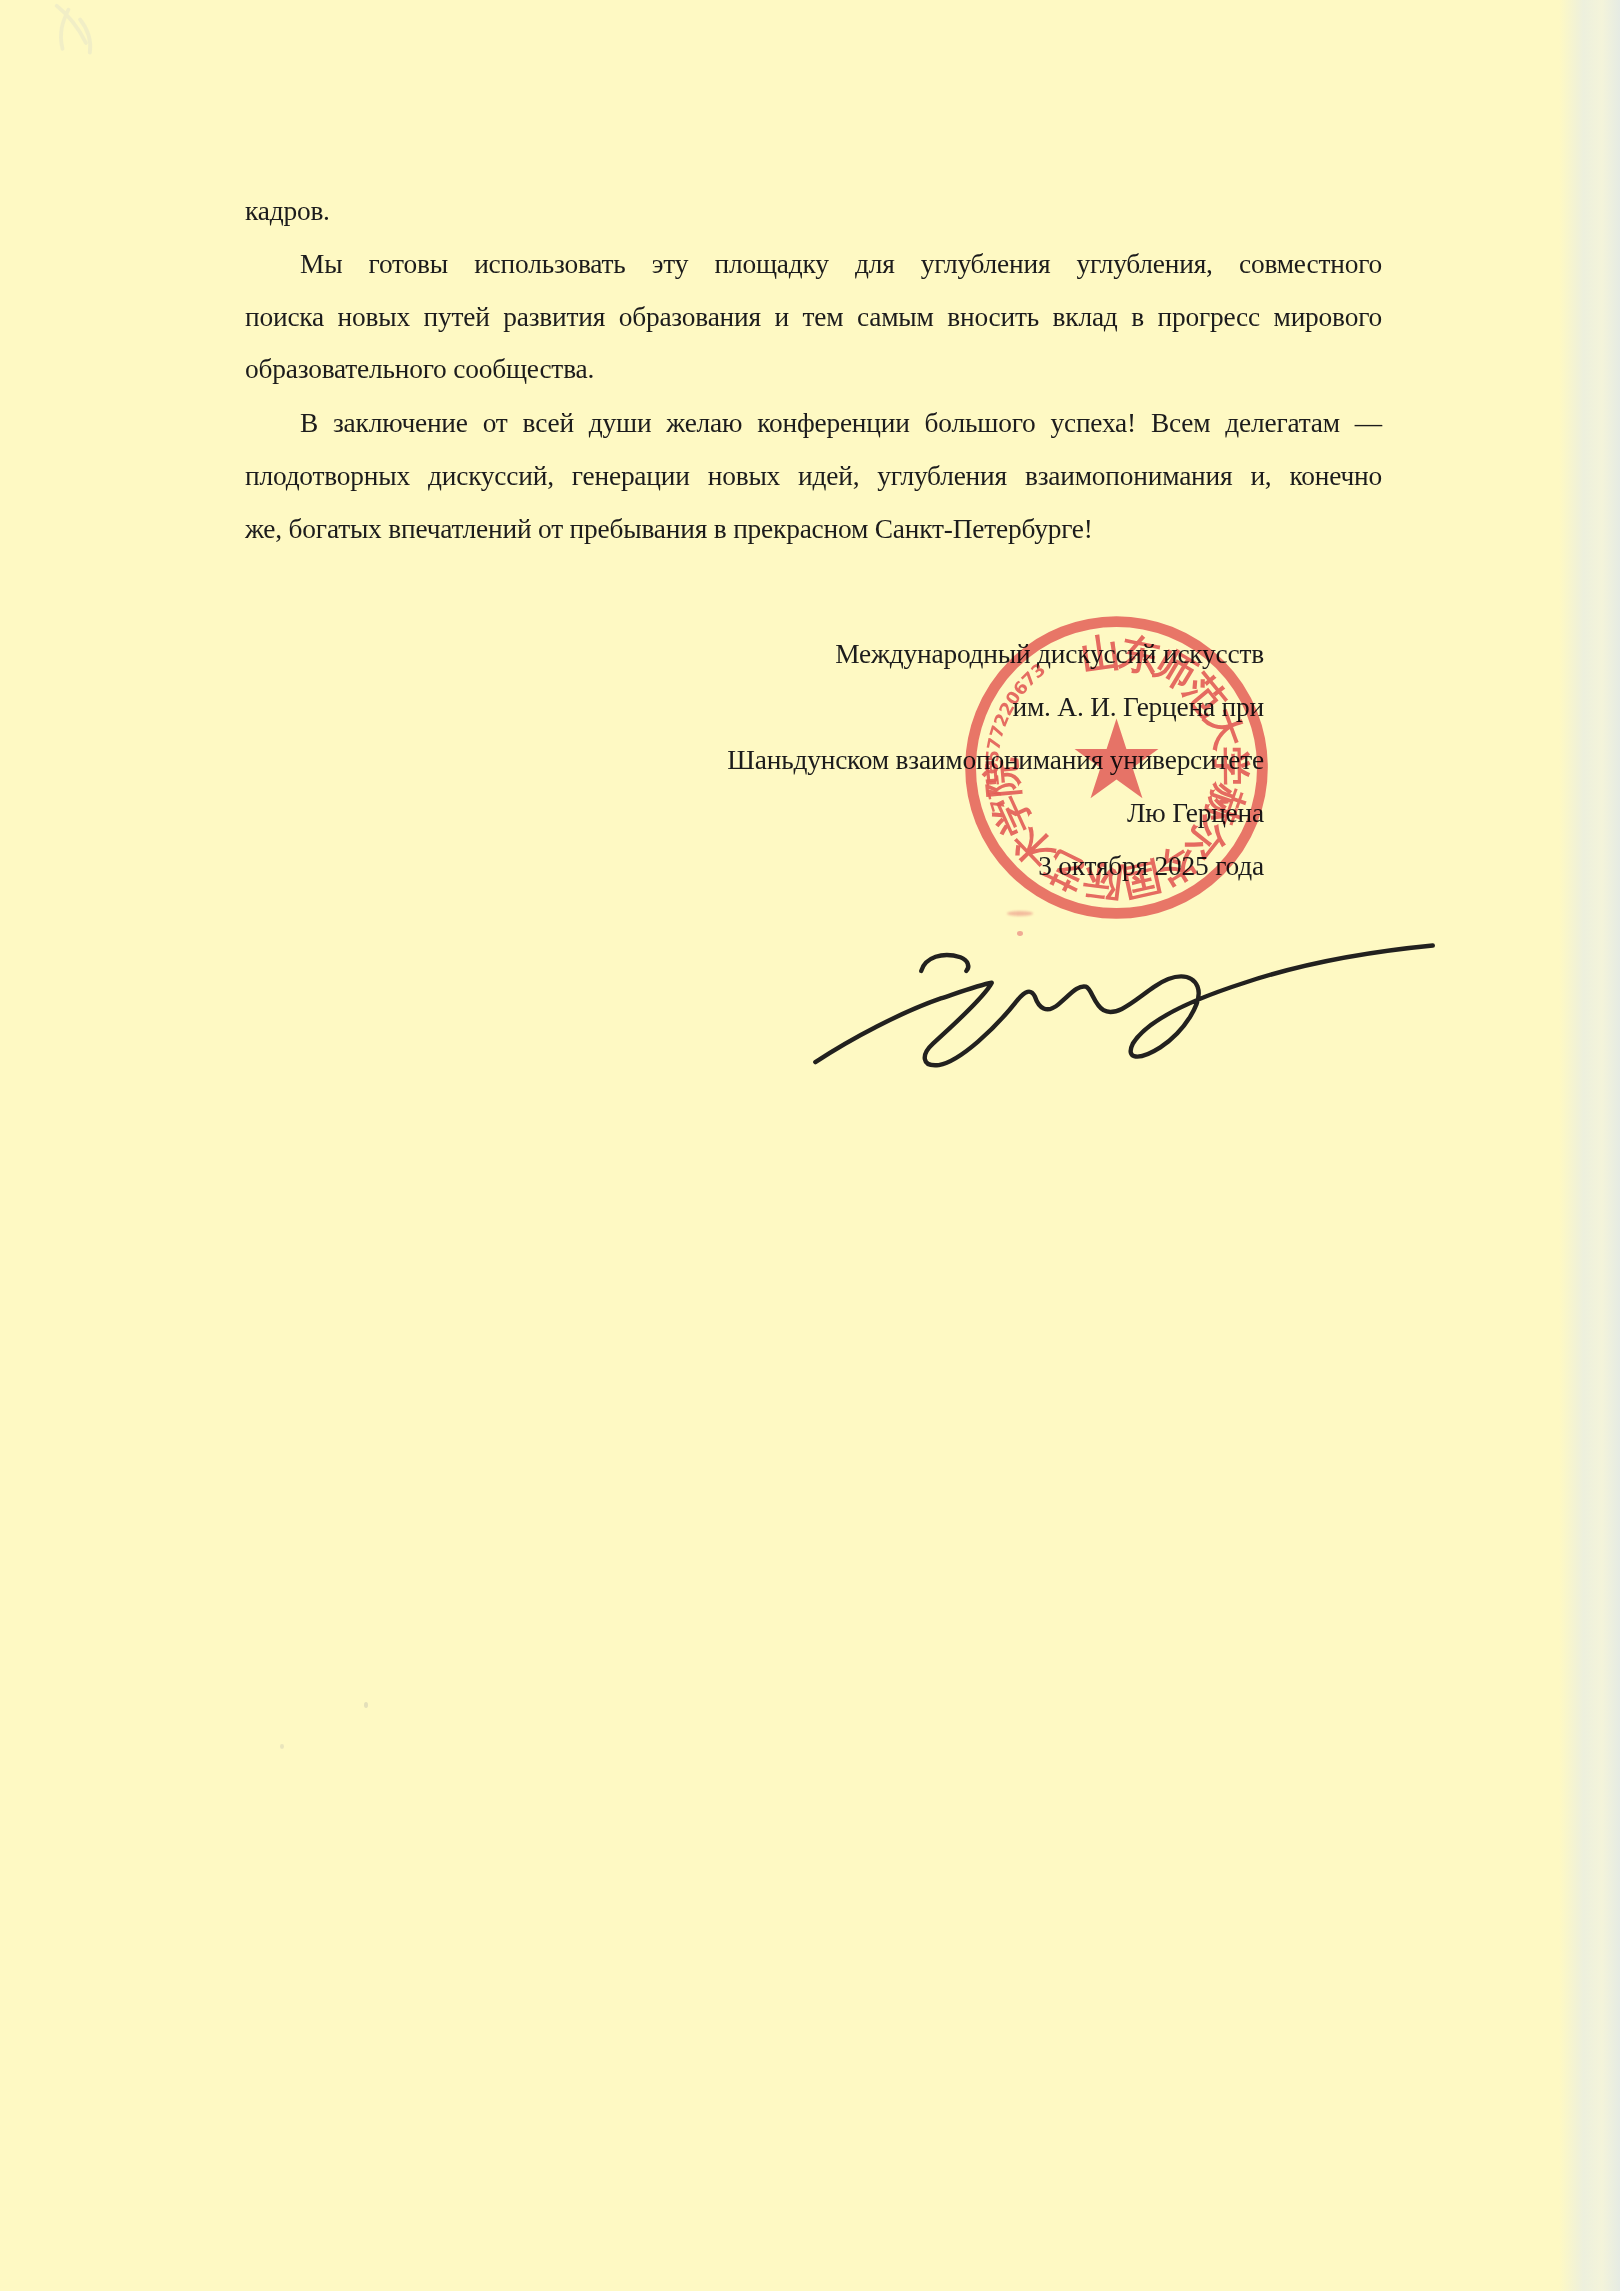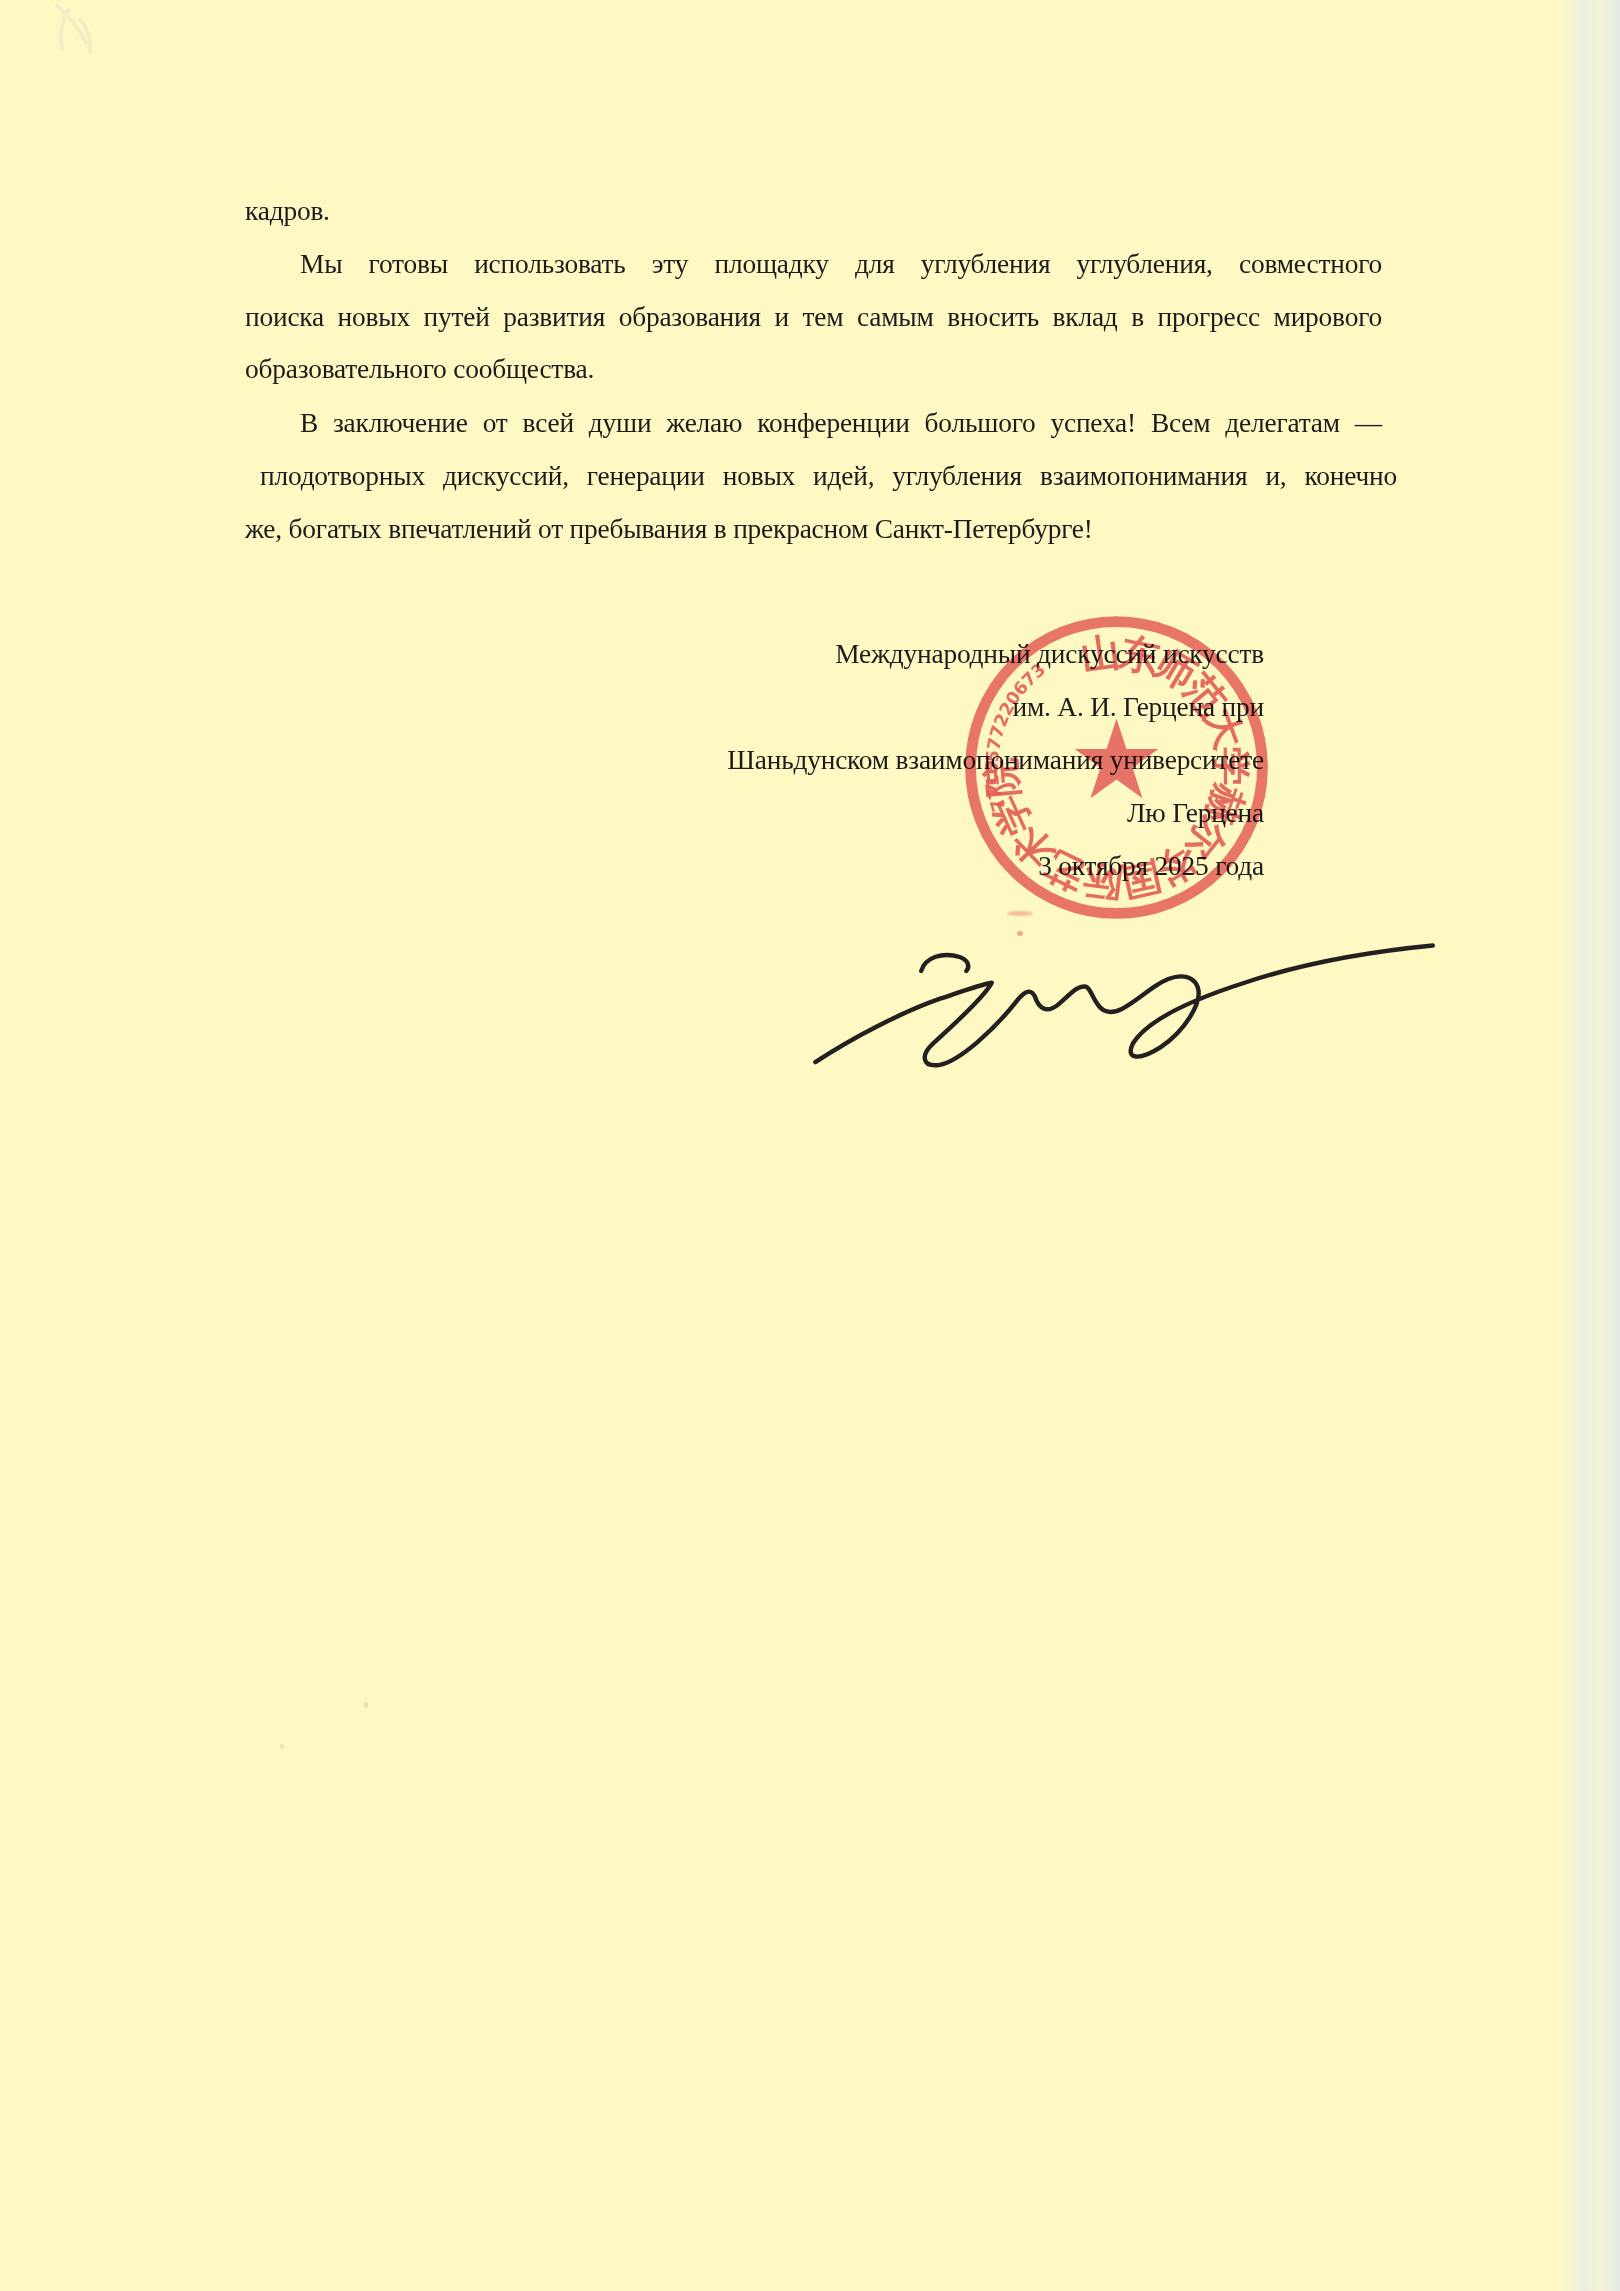--- a/index.html
+++ b/index.html
@@ -85,21 +85,21 @@
 
   <svg class="corner-smudge" width="108" height="78" viewBox="0 0 110 80">
     <path d="M28 6 C 38 14, 50 28, 58 44 M40 10 C 34 22, 30 34, 34 50 M52 20 C 60 30, 64 40, 62 54" fill="none" stroke="rgba(180,192,212,0.35)" stroke-width="4" stroke-linecap="round"></path>
   </svg>
 
   <div class="line" style="top:192px;">кадров.</div>
   <div class="line indent justify" style="top:245px;">Мы готовы использовать эту площадку для углубления углубления, совместного</div>
   <div class="line justify" style="top:298px;">поиска новых путей развития образования и тем самым вносить вклад в прогресс мирового</div>
   <div class="line" style="top:350px;">образовательного сообщества.</div>
   <div class="line indent justify" style="top:404px;">В заключение от всей души желаю конференции большого успеха! Всем делегатам —</div>
-  <div class="line justify" style="top:457px;margin-left:15px;">плодотворных дискуссий, генерации новых идей, углубления взаимопонимания и, конечно</div>
+  <div class="line justify" style="top:457px;">плодотворных дискуссий, генерации новых идей, углубления взаимопонимания и, конечно</div>
   <div class="line" style="top:510px;">же, богатых впечатлений от пребывания в прекрасном Санкт-Петербурге!</div>
 
   <div class="sig-block">
     <div class="sig-line">Международный дискуссий искусств</div>
     <div class="sig-line">им. А. И. Герцена при</div>
     <div class="sig-line">Шаньдунском взаимопонимания университете</div>
     <div class="sig-line">Лю Герцена</div>
     <div class="sig-line">3 октября 2025 года</div>
   </div>
 

